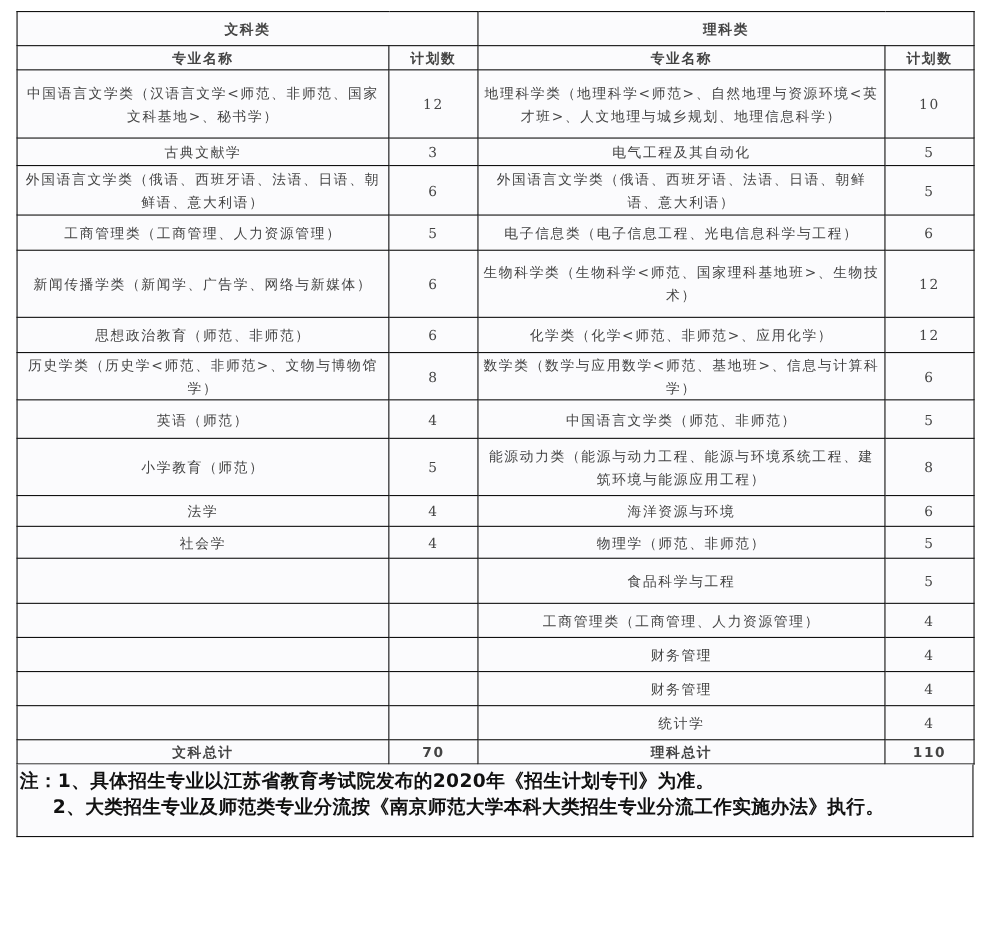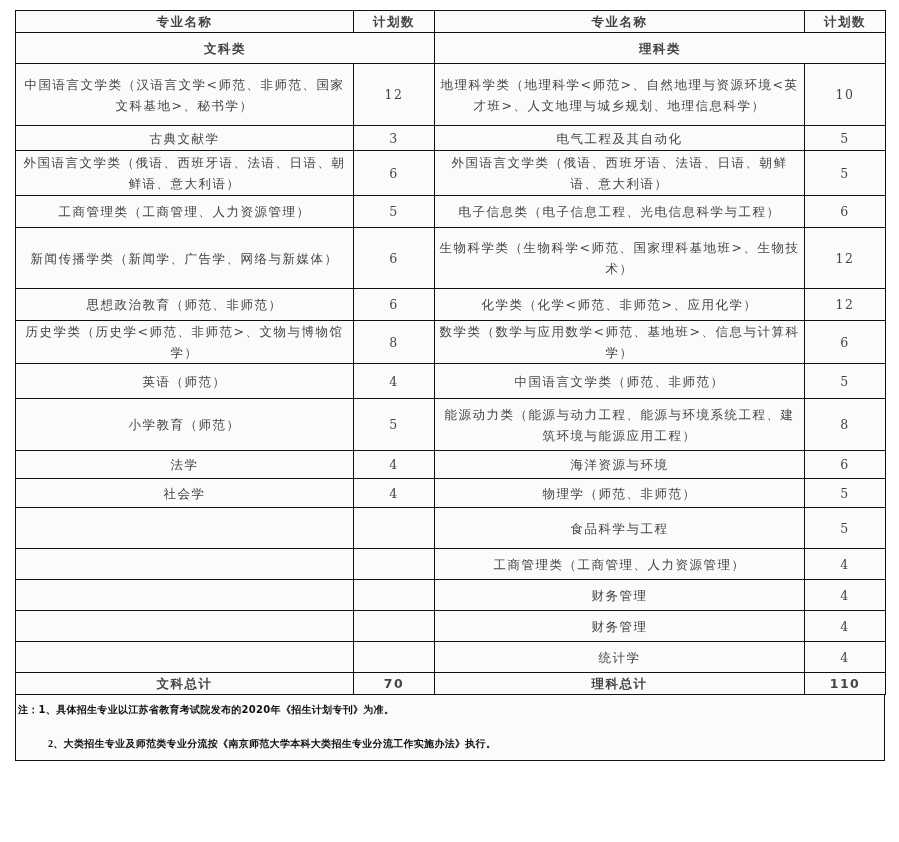--- a/index.html
+++ b/index.html
@@ -69,32 +69,32 @@
   }
   td.total-num {
     font-family: "DejaVu Sans", "Liberation Sans", sans-serif;
   }
   .notes {
     border: 1.5px solid #111;
     border-top: none;
     height: 66px;
     box-sizing: border-box;
     padding: 4px 2px;
-    font-size: 10px;
+    font-size: 17px;
     font-weight: bold;
     color: #111;
     text-align: left;
     background: #fbfbfd;
   }
   .notes .note {
     line-height: 18px;
     letter-spacing: 0.3px;
   }
   .notes .note.n1 { margin-top: 2px; }
-  .notes .note.n2 { margin-top: 16px; padding-left: 30px; font-family: Liberation Serif, serif; }
+  .notes .note.n2 { margin-top: 6px; padding-left: 30px; }
 
   tr.h63 td { height: 61px; }
   tr.h26 td { height: 24px; }
   tr.h46 td { height: 44px; }
   tr.h32 td { height: 30px; }
   tr.h33 td { height: 31px; }
   tr.h62 td { height: 60px; }
   tr.h31 td { height: 29px; }
   tr.h36 td { height: 34px; }
   tr.h53 td { height: 51px; }
@@ -108,28 +108,28 @@
 <div class="page">
   <table class="plan">
     <colgroup>
       <col class="c-name-l">
         <col class="c-num-l">
         <col class="c-name-r">
         <col class="c-num-r">
     </colgroup>
     <tbody>
       <tr>
+        <td class="group-head" colspan="2">文科类</td>
+        <td class="group-head" colspan="2">理科类</td>
+      </tr>
+      <tr>
         <td class="col-head">专业名称</td>
         <td class="col-head">计划数</td>
         <td class="col-head">专业名称</td>
         <td class="col-head">计划数</td>
-      </tr>
-      <tr>
-        <td class="group-head" colspan="2">文科类</td>
-        <td class="group-head" colspan="2">理科类</td>
       </tr>
 
       <tr class="h63">
         <td>中国语言文学类（汉语言文学&lt;师范、非师范、国家文科基地&gt;、秘书学）</td>
         <td class="num">12</td>
         <td>地理科学类（地理科学&lt;师范&gt;、自然地理与资源环境&lt;英才班&gt;、人文地理与城乡规划、地理信息科学）</td>
         <td class="num">10</td>
       </tr>
       <tr class="h26">
         <td>古典文献学</td>

